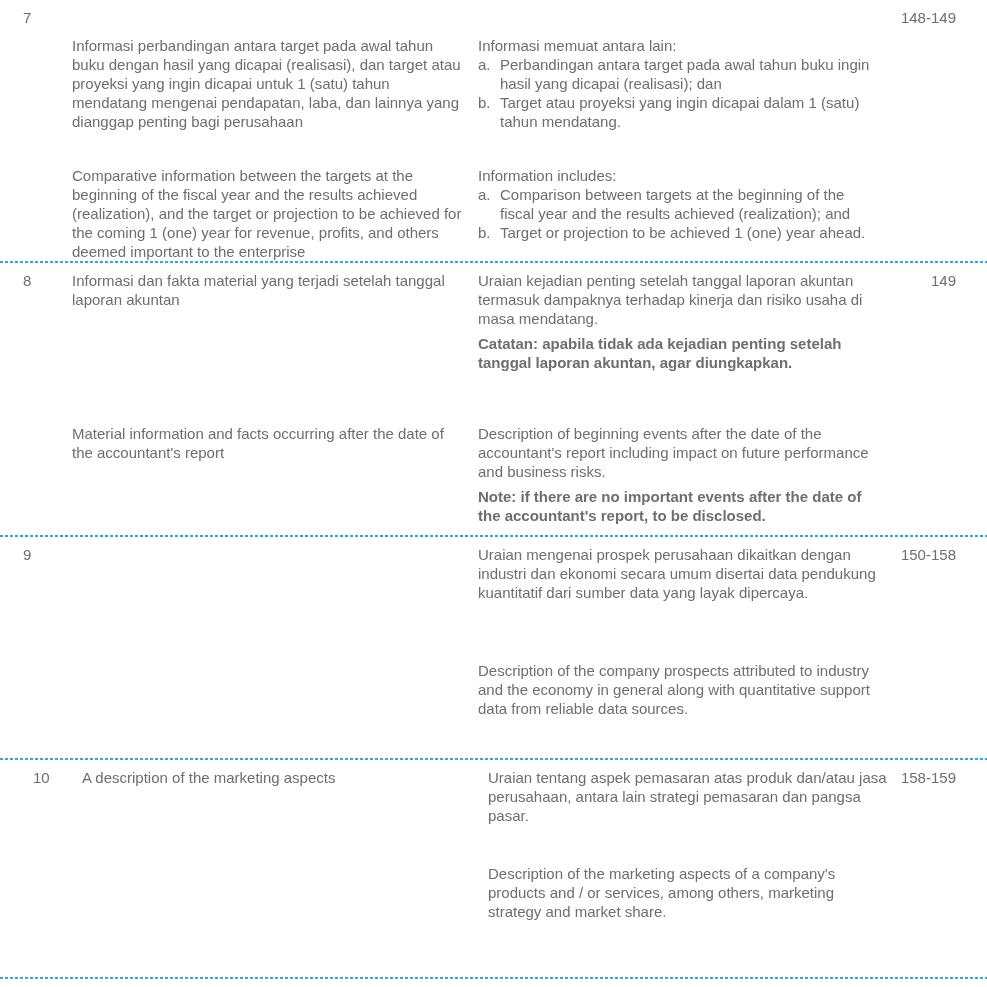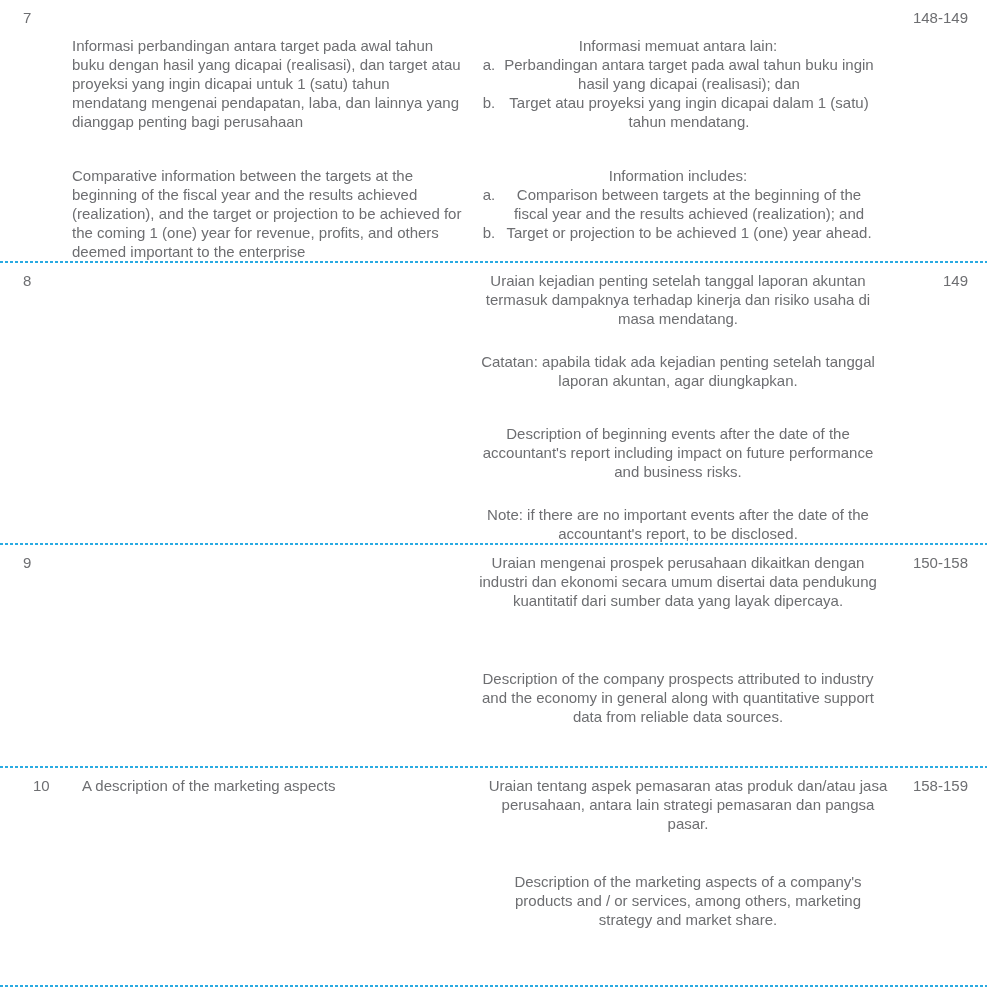--- a/index.html
+++ b/index.html
@@ -26,28 +26,28 @@
   .row-2 { min-height: 272px; }
   .row-3 { min-height: 221px; }
   .row-4 { min-height: 217px; margin-left: 10px; }
   .divider {
     height: 2px;
     width: 100%;
     background: repeating-linear-gradient(90deg, #2aabe2 0 3px, rgba(255,255,255,0) 3px 5px);
   }
   .col-num { padding-left: 23px; }
   .col-desc { grid-column: 2; padding-right: 6px; }
-  .col-info { grid-column: 4; text-align: center; }
-  .col-page { grid-column: 5; text-align: right; padding-right: 19px; white-space: nowrap; }
+  .col-info { grid-column: 4; }
+  .col-page { grid-column: 5; text-align: right; padding-right: 31px; white-space: nowrap; }
   .block-id { }
   .row-1 .block-id { min-height: 130px; margin-top: 28px; }
   .row-2 .block-id { min-height: 153px; }
   .row-3 .block-id { min-height: 116px; }
   .row-4 .block-id { min-height: 96px; }
-  .para + .para { margin-top: 24px; }
+  .para + .para { margin-top: 6px; font-weight: bold; }
   .list-item {
     display: grid;
     grid-template-columns: 22px 1fr;
     align-items: start;
   }
 </style>
 </head>
 <body>
 
 <div class="page">
@@ -84,20 +84,24 @@
                 <div class="li-text">Target or projection to be achieved 1 (one) year ahead.</div>
               </div>
             </div>
           </div>
         </div>
         <div class="col-page">148-149</div>
       </div>
       <div class="divider"></div>
       <div class="row row-2">
         <div class="col-num">8</div>
+        <div class="col-desc">
+          <div class="block-id">Informasi dan fakta material yang terjadi setelah tanggal laporan akuntan</div>
+          <div class="block-en">Material information and facts occurring after the date of the accountant's report</div>
+        </div>
         <div class="col-info">
           <div class="block-id">
             <div class="para">
               <div class="para-text">Uraian kejadian penting setelah tanggal laporan akuntan termasuk dampaknya  terhadap kinerja dan risiko usaha di masa mendatang.</div>
             </div>
             <div class="para">
               <div class="para-text">Catatan: apabila tidak ada kejadian penting setelah tanggal laporan akuntan,  agar diungkapkan.</div>
             </div>
           </div>
           <div class="block-en">

